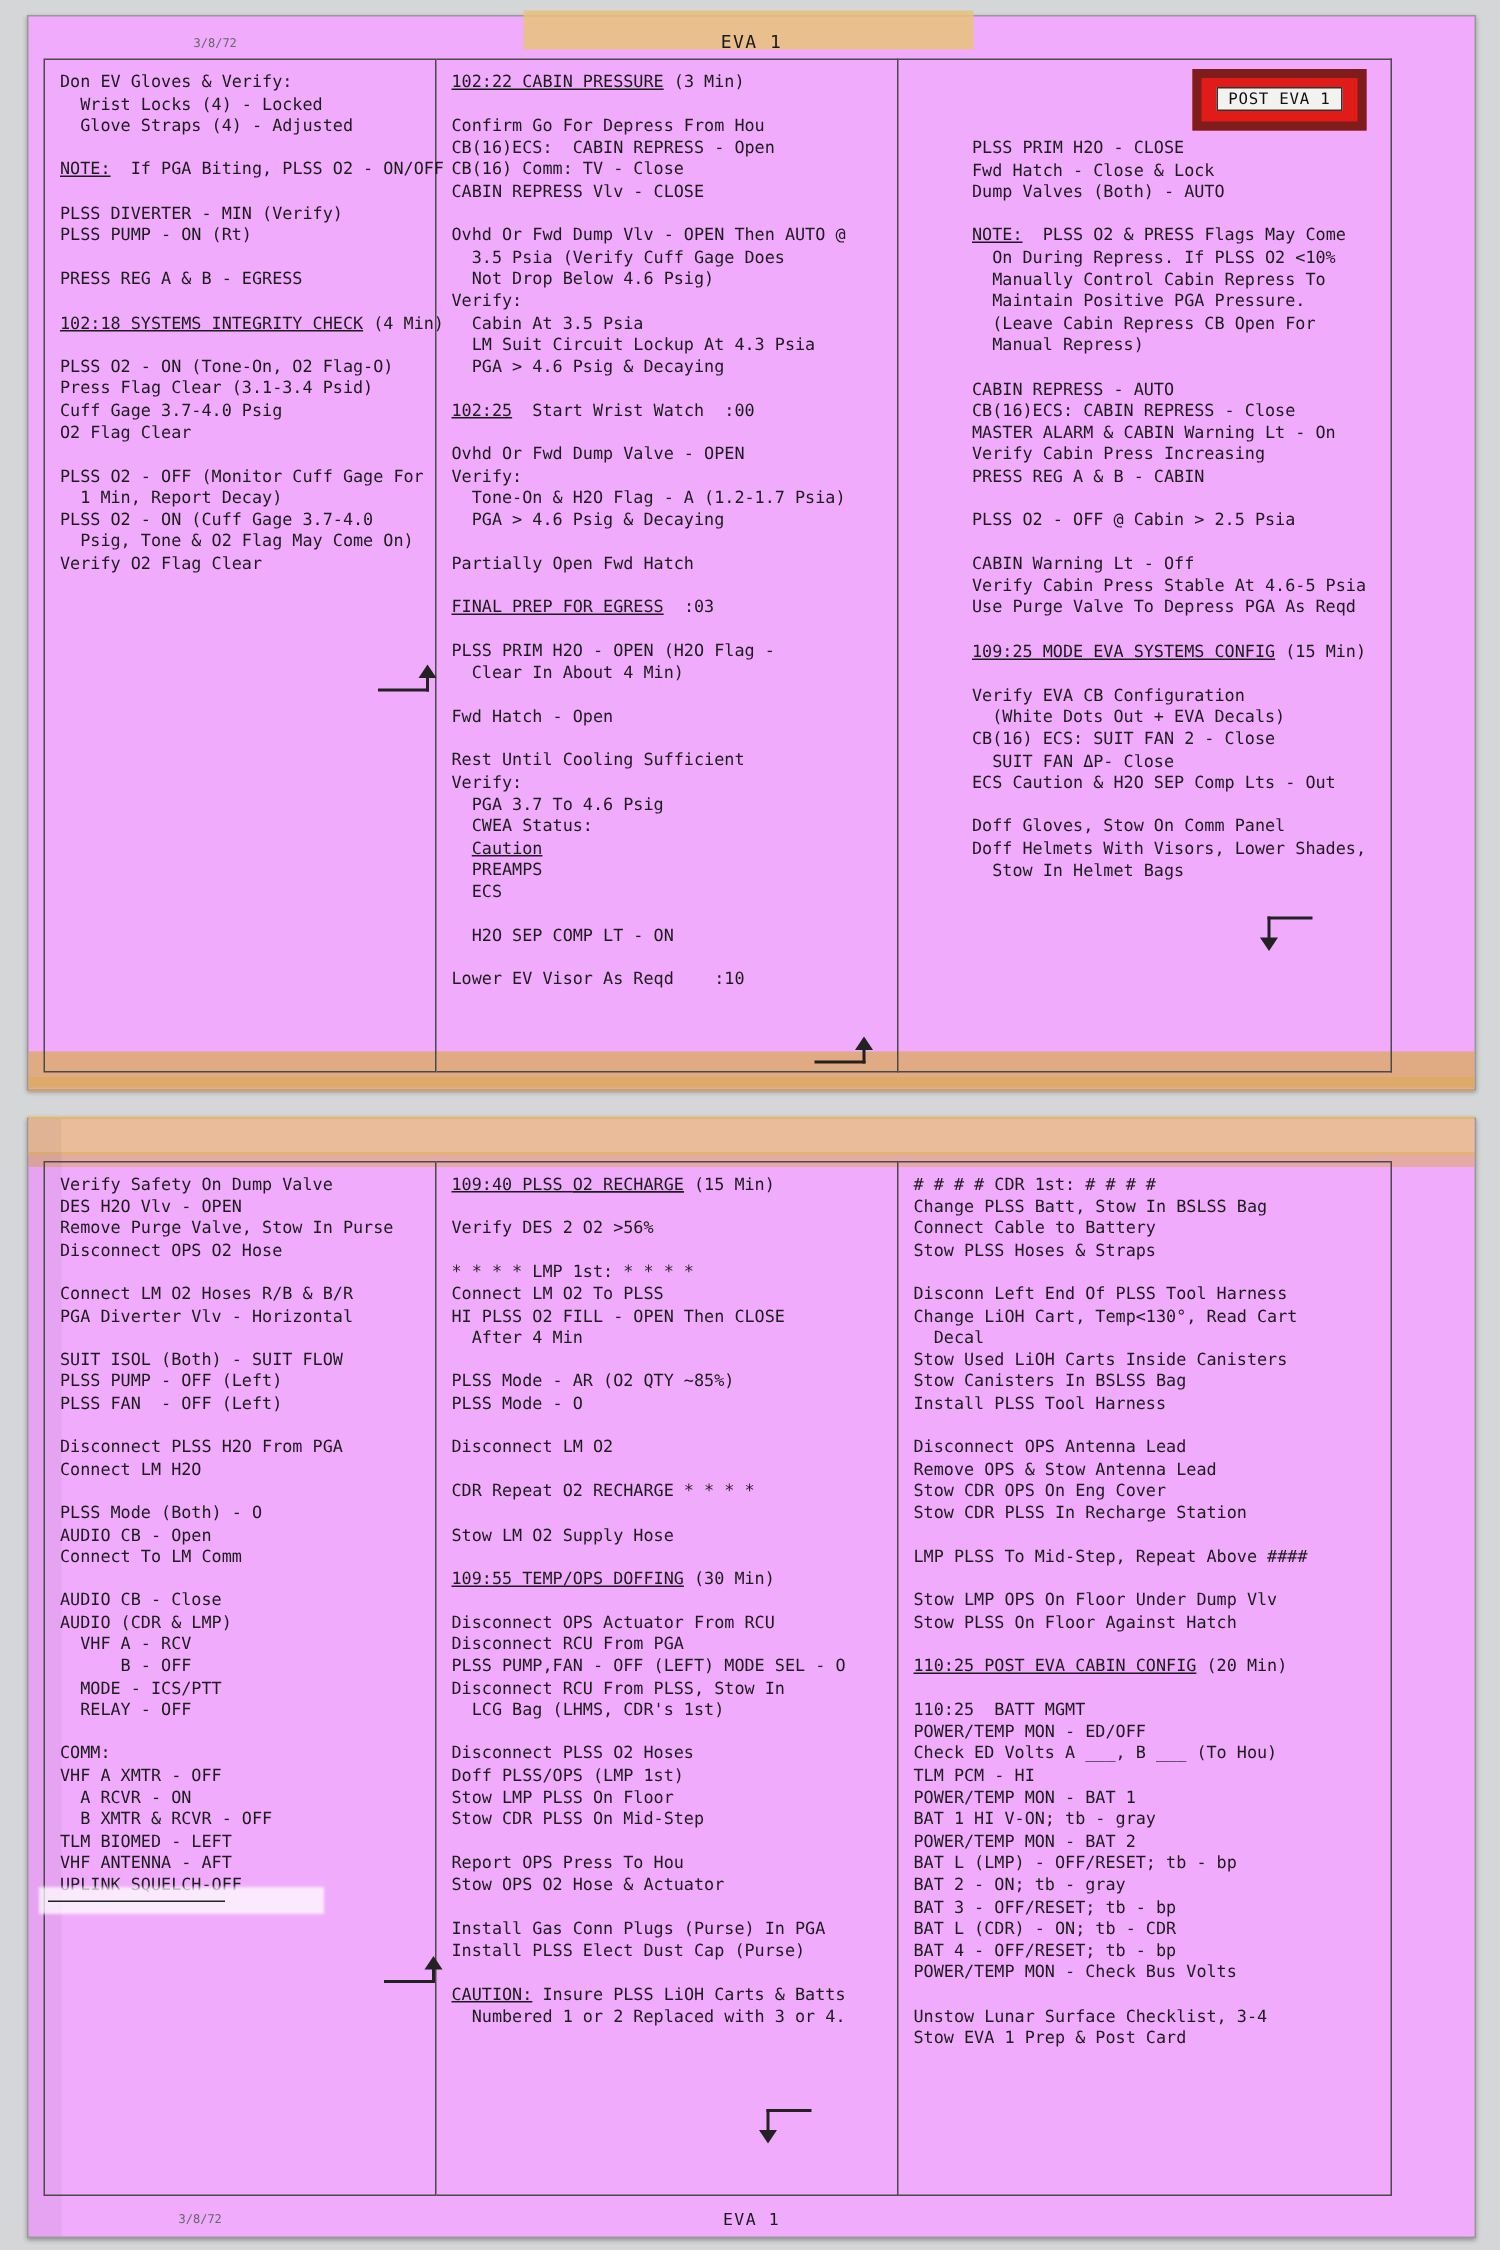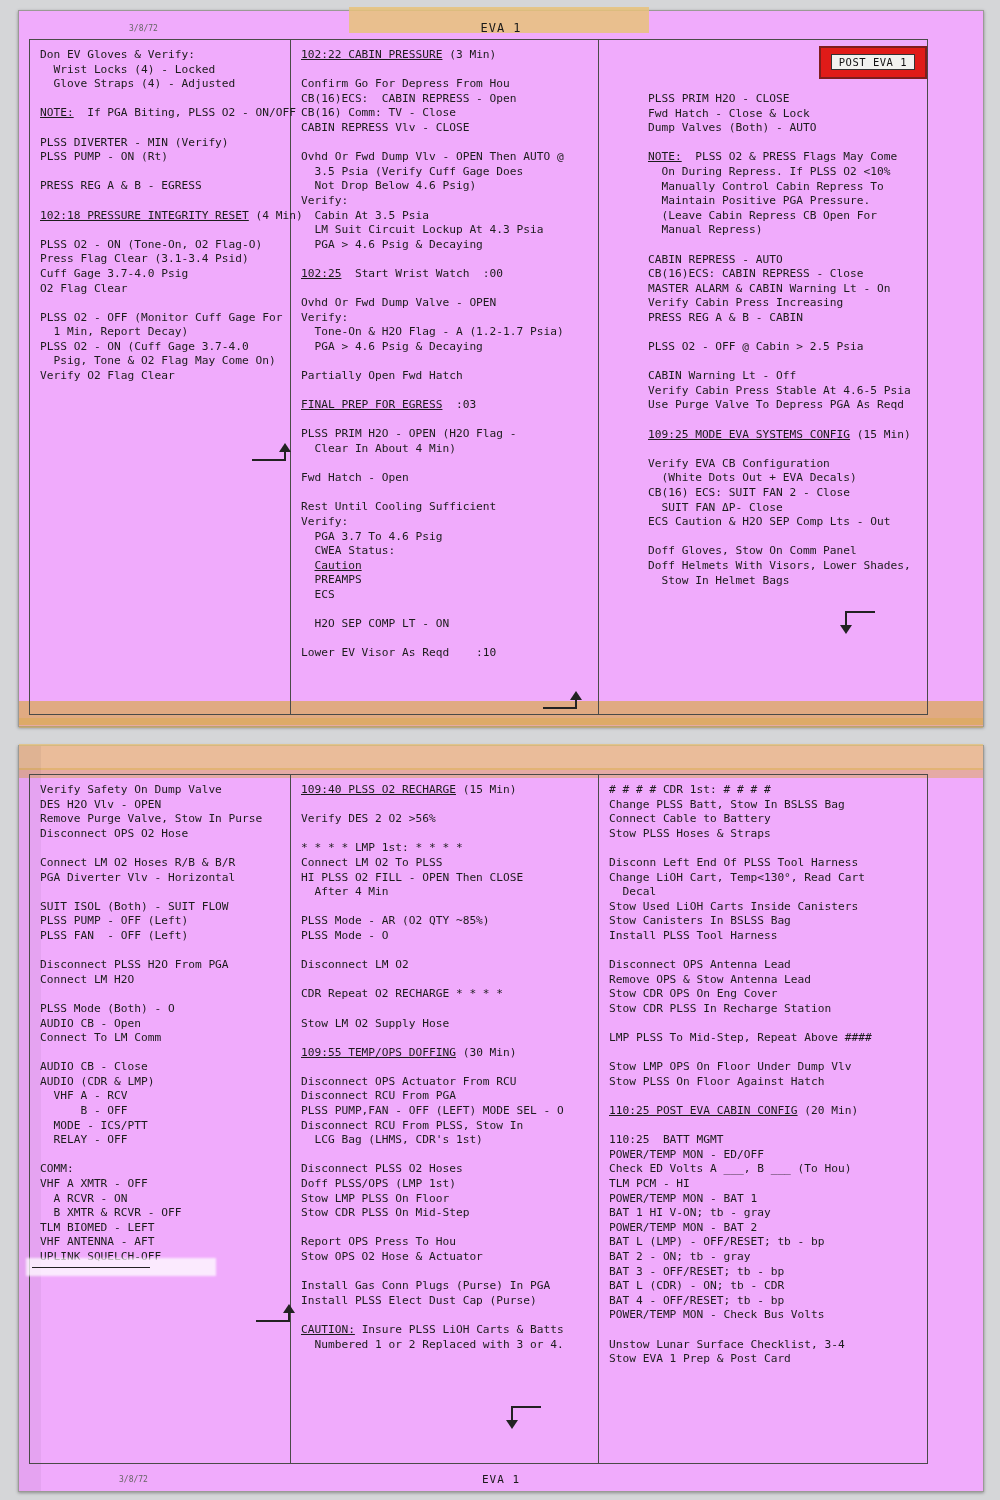--- a/index.html
+++ b/index.html
@@ -47,24 +47,24 @@
     margin:0;
     font-family:"DejaVu Sans Mono","Liberation Mono",monospace;
     font-size:11.2px;
     line-height:14.6px;
     white-space:pre;
     color:#1c1c1c;
   }
   .u{ text-decoration:underline; }
 
   .postbox{
-    position:absolute;right:0;top:6px;
+    position:absolute;right:16px;top:6px;
     background:#e01b18;
     padding:6px 10px 7px 10px;
-    border:2px solid #7f1d1d;
+    border:6px solid #7f1d1d;
   }
   .postbox span{
     display:block;
     background:#f2f2ef;
     border:1px solid #333;
     font-size:10.5px;
     padding:1px 7px;
     letter-spacing:.5px;
     color:#111;
   }
@@ -123,21 +123,21 @@
   Wrist Locks (4) - Locked
   Glove Straps (4) - Adjusted
 
 <span class="u">NOTE:</span>  If PGA Biting, PLSS O2 - ON/OFF
 
 PLSS DIVERTER - MIN (Verify)
 PLSS PUMP - ON (Rt)
 
 PRESS REG A &amp; B - EGRESS
 
-<span class="u">102:18 PRESSURE INTEGRITY RESET</span> (4 Min)
+<span class="u">102:18 SYSTEMS INTEGRITY CHECK</span> (4 Min)
 
 PLSS O2 - ON (Tone-On, O2 Flag-O)
 Press Flag Clear (3.1-3.4 Psid)
 Cuff Gage 3.7-4.0 Psig
 O2 Flag Clear
 
 PLSS O2 - OFF (Monitor Cuff Gage For
   1 Min, Report Decay)
 PLSS O2 - ON (Cuff Gage 3.7-4.0
   Psig, Tone &amp; O2 Flag May Come On)

